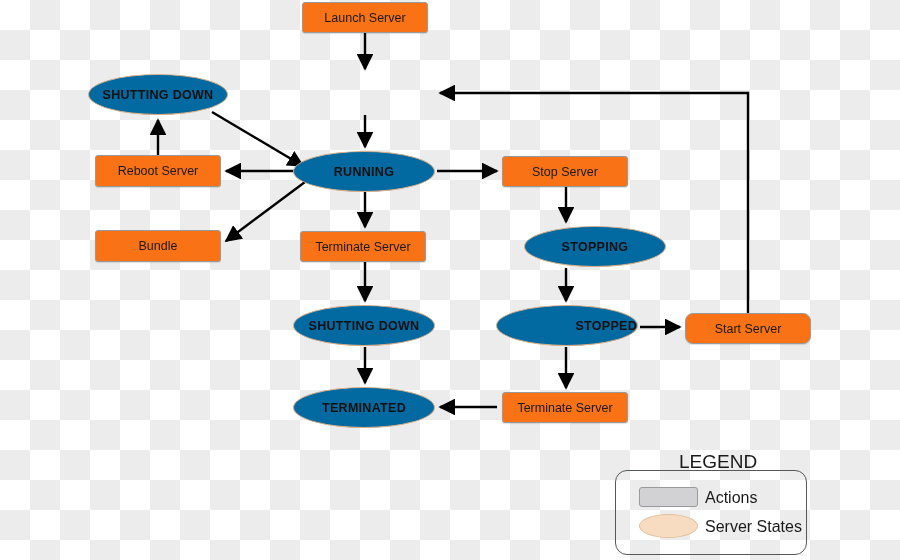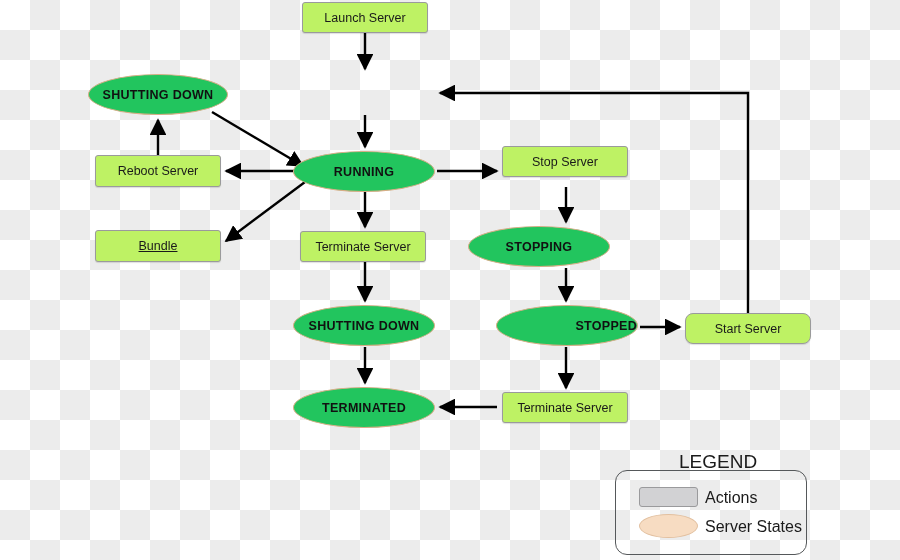--- a/index.html
+++ b/index.html
@@ -17,30 +17,30 @@
     background-image:
       linear-gradient(45deg,#ececec 25%,transparent 25%,transparent 75%,#ececec 75%),
       linear-gradient(45deg,#ececec 25%,transparent 25%,transparent 75%,#ececec 75%);
     background-size:60px 60px;
     background-position:0 0,30px 30px;
   }
   #stage{position:absolute;left:0;top:0;width:900px;height:560px;}
   svg.edges{position:absolute;left:0;top:0;width:900px;height:560px;}
   .node{position:absolute;box-sizing:border-box;display:flex;align-items:center;justify-content:center;text-align:center;}
   .action{
-    background:#bef264;
+    background:#f97316;
     border:1px solid #9a9a9c;
     border-radius:3px;
     color:#1a1a1a;
     font-size:12.5px;
     font-weight:400;
     box-shadow:0 1px 1px rgba(0,0,0,.12);
   }
   .state{
-    background:#22c55e;
+    background:#0369a1;
     border:1px solid #d8ad86;
     border-radius:50%;
     color:#111111;
     font-size:12.5px;
     font-weight:bold;
     letter-spacing:.3px;
   }
   .legend-box{
     position:absolute;
     border:1px solid #55585a;
@@ -115,33 +115,33 @@
   </div>
 
   <div class="node action" style="left:95px;top:155px;width:126px;height:32px;align-items:center;">
     <span>Reboot Server</span>
   </div>
 
   <div class="node state" style="left:293px;top:151px;width:142px;height:41px;">
     <span>RUNNING</span>
   </div>
 
-  <div class="node action" style="left:502px;top:146px;width:126px;height:31px;">
+  <div class="node action" style="left:502px;top:156px;width:126px;height:31px;">
     <span>Stop Server</span>
   </div>
 
-  <div class="node action" style="left:95px;top:230px;width:126px;height:32px;text-decoration:underline;">
+  <div class="node action" style="left:95px;top:230px;width:126px;height:32px;">
     <span>Bundle</span>
   </div>
 
   <div class="node action" style="left:300px;top:231px;width:126px;height:31px;">
     <span>Terminate Server</span>
   </div>
 
-  <div class="node state" style="left:468px;top:226px;width:142px;height:41px;align-items:center;">
+  <div class="node state" style="left:524px;top:226px;width:142px;height:41px;align-items:center;">
     <span>STOPPING</span>
   </div>
 
   <div class="node state" style="left:293px;top:305px;width:142px;height:41px;">
     <span>SHUTTING DOWN</span>
   </div>
 
   <div class="node state" style="left:496px;top:305px;width:142px;height:41px;justify-content:flex-end;">
     <span>STOPPED</span>
   </div>

